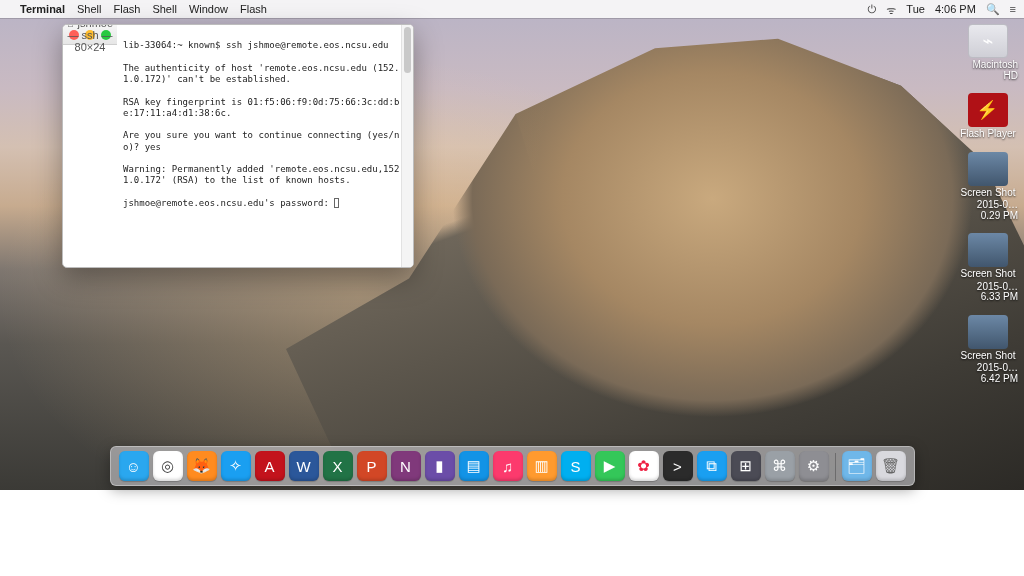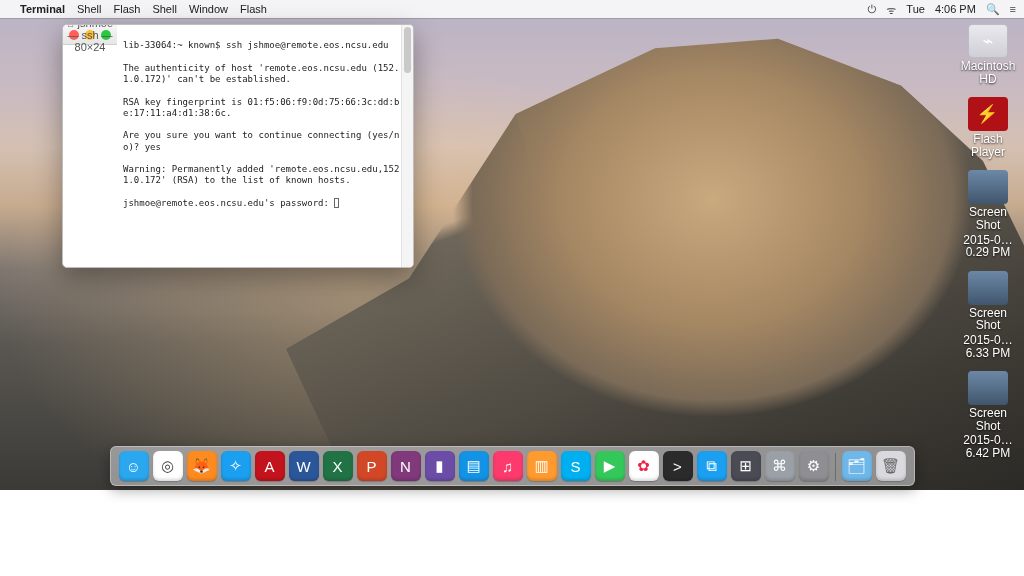--- a/index.html
+++ b/index.html
@@ -57,21 +57,21 @@
     font-size:9px; line-height:1.25; color:#222; white-space:pre-wrap;
     word-break:break-all; position:relative; background:#fff;
   }
   .term-body .cursor{display:inline-block;width:5px;height:10px;border:1px solid #666;vertical-align:text-bottom;}
   .term-scroll{position:absolute;top:0;right:0;bottom:0;width:12px;background:#f4f4f4;border-left:1px solid #e2e2e2;}
   .term-scroll .thumb{position:absolute;top:2px;left:2px;right:2px;height:46px;background:#c9c9c9;border-radius:6px;}
   
   .dicons { position:absolute; top:24px; right:6px; width:60px; display:flex; flex-direction:column; gap:12px; align-items:center;}
   .dicon { display:flex; flex-direction:column; align-items:center; gap:2px; cursor:default;}
   .dicon .glyph{ width:40px; height:34px; border-radius:4px; display:flex; align-items:center; justify-content:center; font-size:18px; color:#fff;}
-  .dicon .lbl, .dicon .lbl2 { font-size:12px; color:#fff; text-shadow:0 1px 2px rgba(0,0,0,0.8); text-align:center; line-height:1.05; max-width:64px;}
+  .dicon .lbl, .dicon .lbl2 { font-size:10px; color:#fff; text-shadow:0 1px 2px rgba(0,0,0,0.8); text-align:right; line-height:1.05; max-width:64px;}
   .hd{background:linear-gradient(#e9e9ee,#cfcfd6);border:1px solid #bcbcc3;color:#888;}
   .fp{background:#b01116;}
   .ss{background:linear-gradient(#6c88a6,#41566d);}
   
   .dock-wrap{position:absolute;left:0;right:0;bottom:4px;display:flex;justify-content:center;}
   .dock{
     display:flex; align-items:flex-end; gap:4px; padding:4px 8px;
     background:rgba(220,220,225,0.55);
     border:1px solid rgba(255,255,255,0.35);
     border-radius:6px; backdrop-filter:blur(3px);

